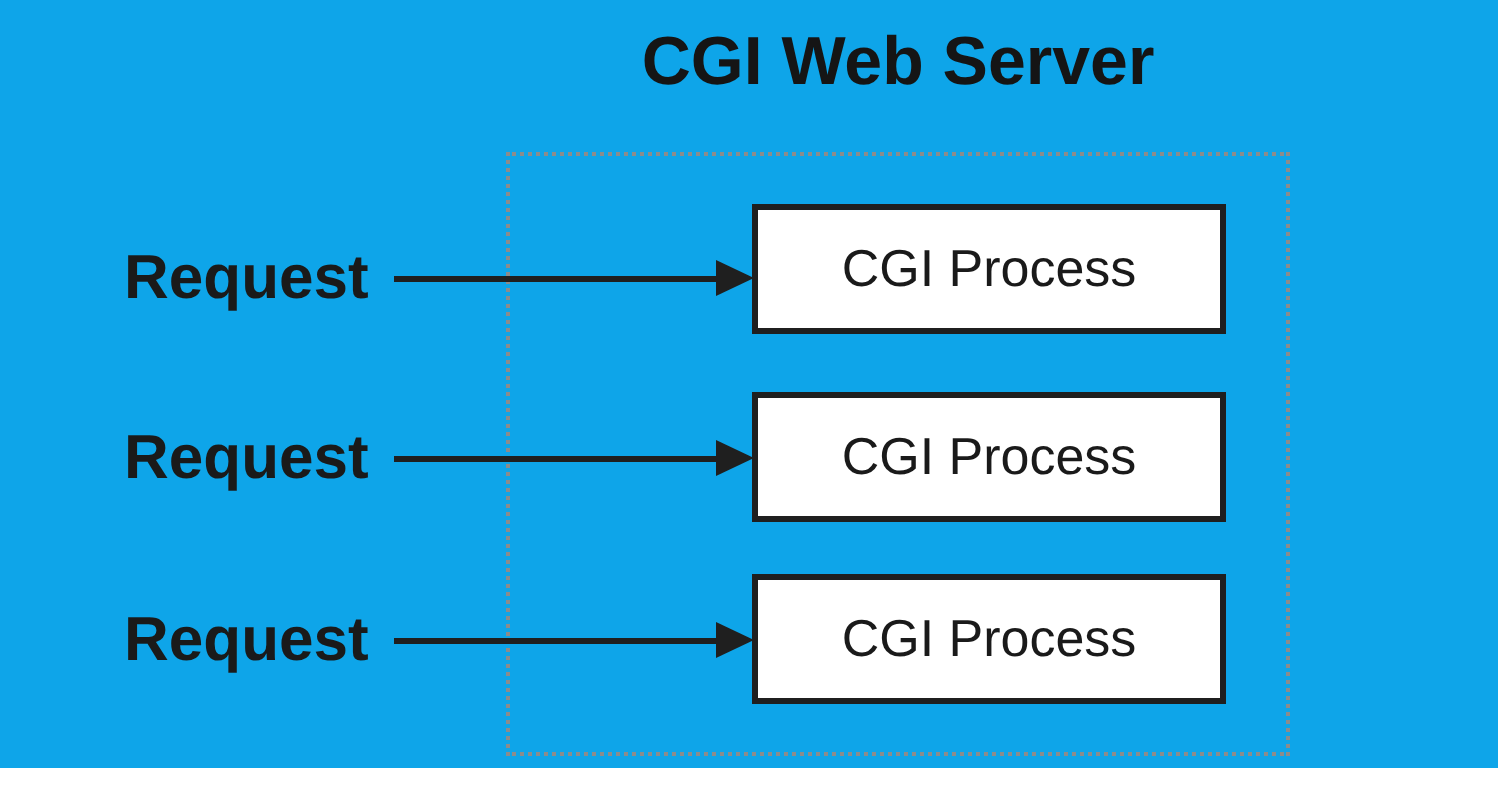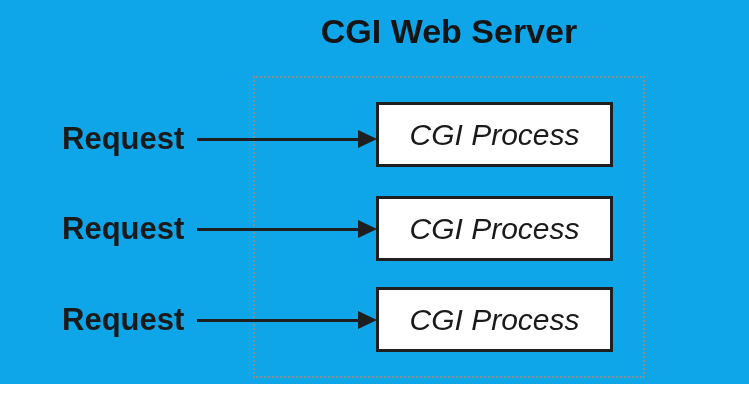--- a/index.html
+++ b/index.html
@@ -43,25 +43,24 @@
     position: absolute;
     left: 376px;
     width: 237px;
     height: 65px;
     border: 3px solid #1f1f1f;
     box-sizing: border-box;
     background: #ffffff;
     display: flex;
     align-items: center;
     justify-content: center;
-    font-size: 30px;
+    font-size: 26px;
     font-weight: 400;
     color: #1a1a1a;
     white-space: nowrap;
-    font-style: italic;
   }
   .process-box.row-0 { top: 102px; }
   .process-box.row-1 { top: 196px; }
   .process-box.row-2 { top: 287px; }
 
   .request-label {
     position: absolute;
     left: 62px;
     width: 135px;
     height: 42px;

